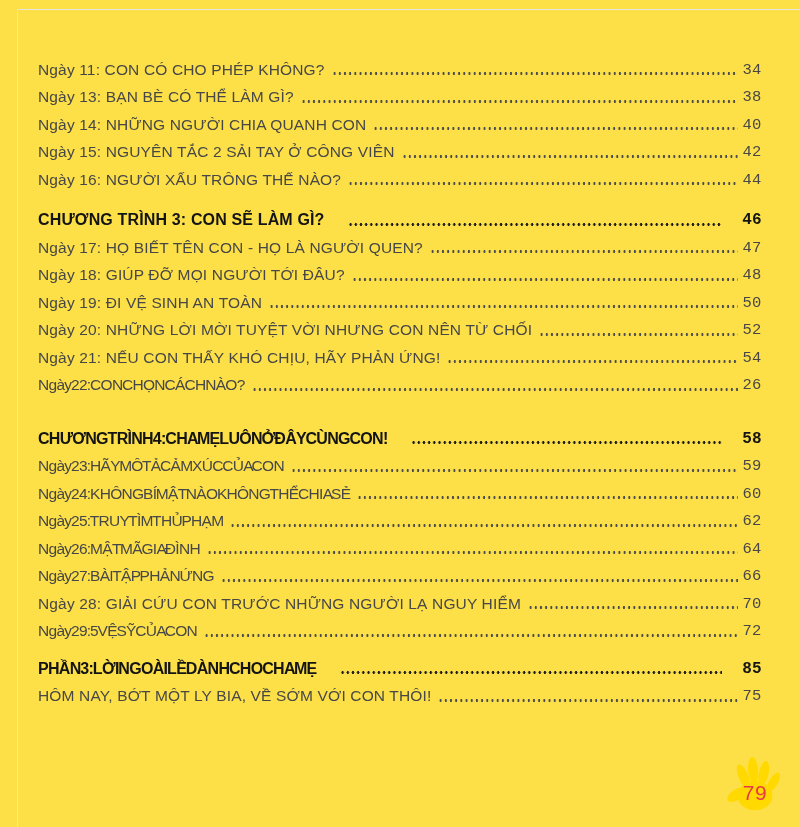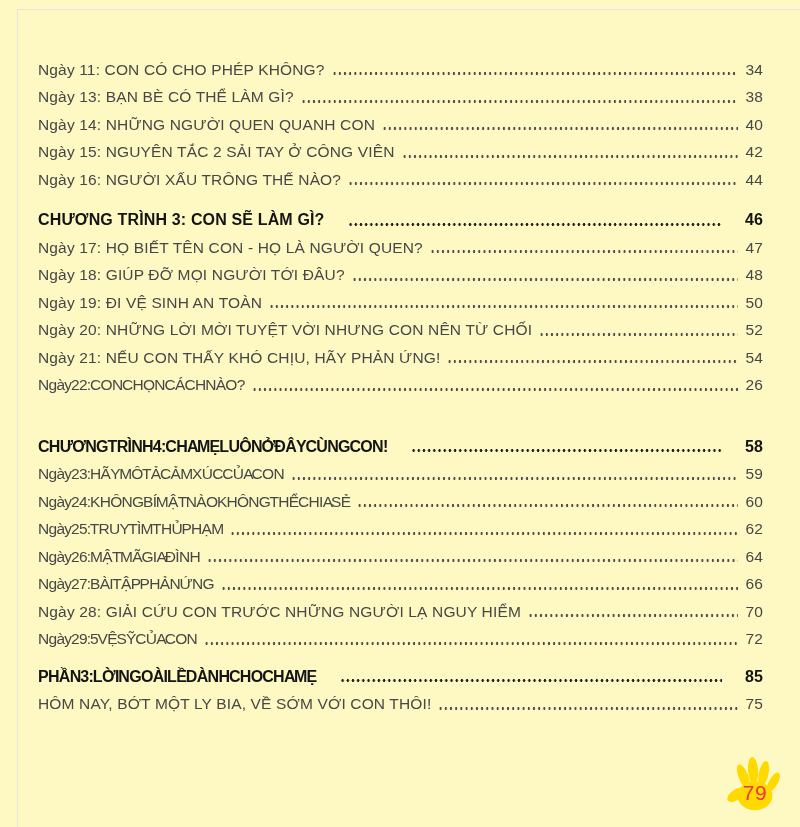--- a/index.html
+++ b/index.html
@@ -8,52 +8,52 @@
     --page-num:#e63946;
     --splat-yellow:#ffd900;
   }
   *{box-sizing:border-box;}
   html,body{margin:0;padding:0;}
   body{
     width:800px;height:827px;overflow:hidden;background:#ffffff;
     font-family:"Liberation Sans","DejaVu Sans",sans-serif;
     color:var(--body-text);
   }
-  .page{position:relative;width:800px;height:827px;background:#fef9c3;}
+  .page{position:relative;width:800px;height:827px;background:#fde047;}
 
   
   .edge{position:absolute;background:#e5e4e0;}
   .edge-top{left:17px;top:9px;right:0;height:1px;}
   .edge-left{left:17px;top:9px;width:1px;bottom:0;}
 
   .content{position:absolute;left:38px;right:37px;top:56px;}
 
   .toc-group + .toc-group{margin-top:13px;}
-  .toc-group:nth-child(3){margin-top:34px;}
+  .toc-group:nth-child(3){margin-top:26px;}
   .toc-group:nth-child(4){margin-top:10px;}
 
   .toc-row{
     display:flex;align-items:center;height:27.5px;
     font-size:15.5px;letter-spacing:0.15px;white-space:nowrap;
   }
   .toc-row .label{flex:0 0 auto;}
   .toc-row.tight .label{letter-spacing:-0.7px;word-spacing:-4px;}
   .toc-row.chapter{
     font-weight:700;color:var(--heading-text);font-size:16px;gap:16px;
   }
   .dots{
     flex:1 1 auto;height:2.6px;position:relative;top:4px;
     margin:0 3px 0 7px;
     background-image:radial-gradient(circle,#4c4c4c 1.05px,rgba(0,0,0,0) 1.35px);
     background-size:5.2px 2.6px;background-repeat:repeat-x;background-position:left center;
   }
   .chapter .dots{
     background-image:radial-gradient(circle,#1d1d1d 1.15px,rgba(0,0,0,0) 1.45px);
   }
-  .pageno{flex:0 0 auto;min-width:22px;text-align:right;}
+  .pageno{flex:0 0 auto;min-width:22px;text-align:center;font-family:Liberation Mono, monospace;}
 
   
   .page-badge{position:absolute;right:13px;bottom:10px;width:64px;height:62px;}
   .page-badge svg{position:absolute;left:0;top:0;width:64px;height:62px;}
   .splat-fill{fill:var(--splat-yellow);}
   .page-badge .num{
     position:absolute;left:50%;top:62%;transform:translate(-50%,-50%);
     font-size:21px;font-weight:400;color:var(--page-num);
     letter-spacing:0.5px;
   }
@@ -73,21 +73,21 @@
             <span class="label">Ngày 11: CON CÓ CHO PHÉP KHÔNG?</span>
             <span class="dots"></span>
             <span class="pageno">34</span>
           </div>
           <div class="toc-row">
             <span class="label">Ngày 13: BẠN BÈ CÓ THỂ LÀM GÌ?</span>
             <span class="dots"></span>
             <span class="pageno">38</span>
           </div>
           <div class="toc-row">
-            <span class="label">Ngày 14: NHỮNG NGƯỜI QUEN QUANH CON</span>
+            <span class="label">Ngày 14: NHỮNG NGƯỜI CHIA QUANH CON</span>
             <span class="dots"></span>
             <span class="pageno">40</span>
           </div>
           <div class="toc-row">
             <span class="label">Ngày 15: NGUYÊN TẮC 2 SẢI TAY Ở CÔNG VIÊN</span>
             <span class="dots"></span>
             <span class="pageno">42</span>
           </div>
           <div class="toc-row">
             <span class="label">Ngày 16: NGƯỜI XẤU TRÔNG THẾ NÀO?</span>

